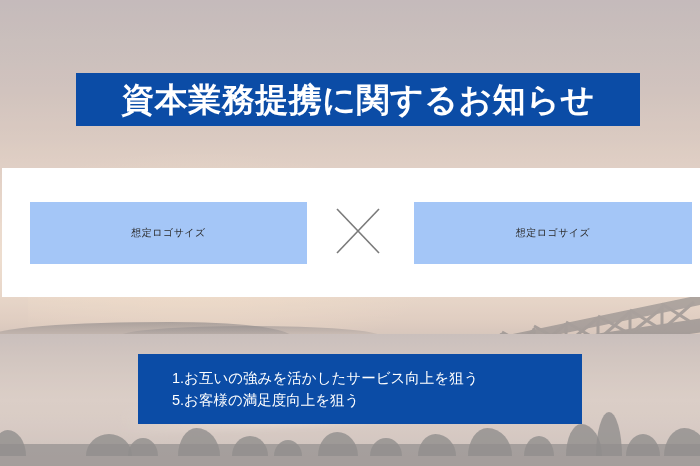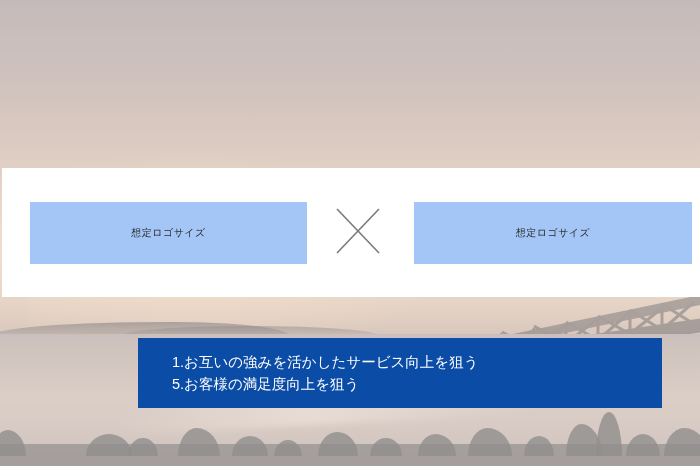--- a/index.html
+++ b/index.html
@@ -184,22 +184,22 @@
     left: 334px;
     top: 206px;
     width: 48px;
     height: 50px;
   }
 
   
   .bullet-box {
     position: absolute;
     left: 138px;
-    top: 338px;
-    width: 524px;
+    top: 354px;
+    width: 444px;
     height: 70px;
     background: #0b4ca6;
     padding: 0;
   }
   .bullet-list {
     margin: 0;
     padding: 13px 0 0 34px;
     list-style: none;
   }
   .bullet-item {
@@ -259,20 +259,23 @@
     <div class="rock" style="left:468px; top:428px; width:44px; height:28px; border-radius:44% 56% 0 0 / 100% 100% 0 0;"></div>
     <div class="rock" style="left:524px; top:436px; width:30px; height:20px; border-radius:50% 50% 0 0 / 100% 100% 0 0;"></div>
     <div class="rock" style="left:566px; top:424px; width:36px; height:32px; border-radius:42% 58% 0 0 / 100% 100% 0 0;"></div>
     <div class="rock" style="left:596px; top:412px; width:26px; height:44px; border-radius:50% 50% 0 0 / 100% 100% 0 0;"></div>
     <div class="rock" style="left:626px; top:434px; width:34px; height:22px; border-radius:50% 50% 0 0 / 100% 100% 0 0;"></div>
     <div class="rock" style="left:664px; top:428px; width:44px; height:28px; border-radius:46% 54% 0 0 / 100% 100% 0 0;"></div>
 
     <div class="bg-veil"></div>
   </div>
 
+  <div class="title-banner">
+    <span class="title-text">資本業務提携に関するお知らせ</span>
+  </div>
 
   <div class="logo-panel">
     <div class="logo-box left">
       <span class="logo-box-label">想定ロゴサイズ</span>
     </div>
     <div class="logo-box right">
       <span class="logo-box-label">想定ロゴサイズ</span>
     </div>
   </div>
 

